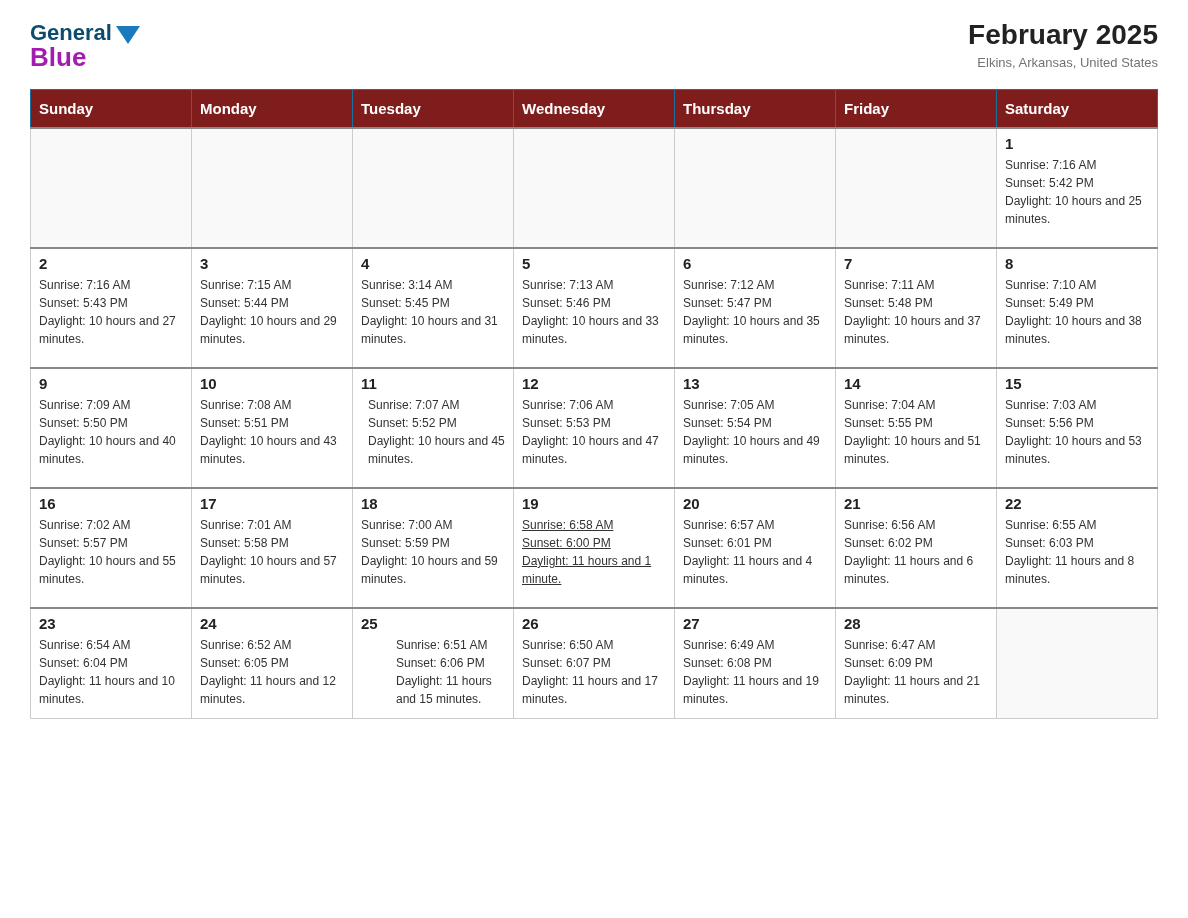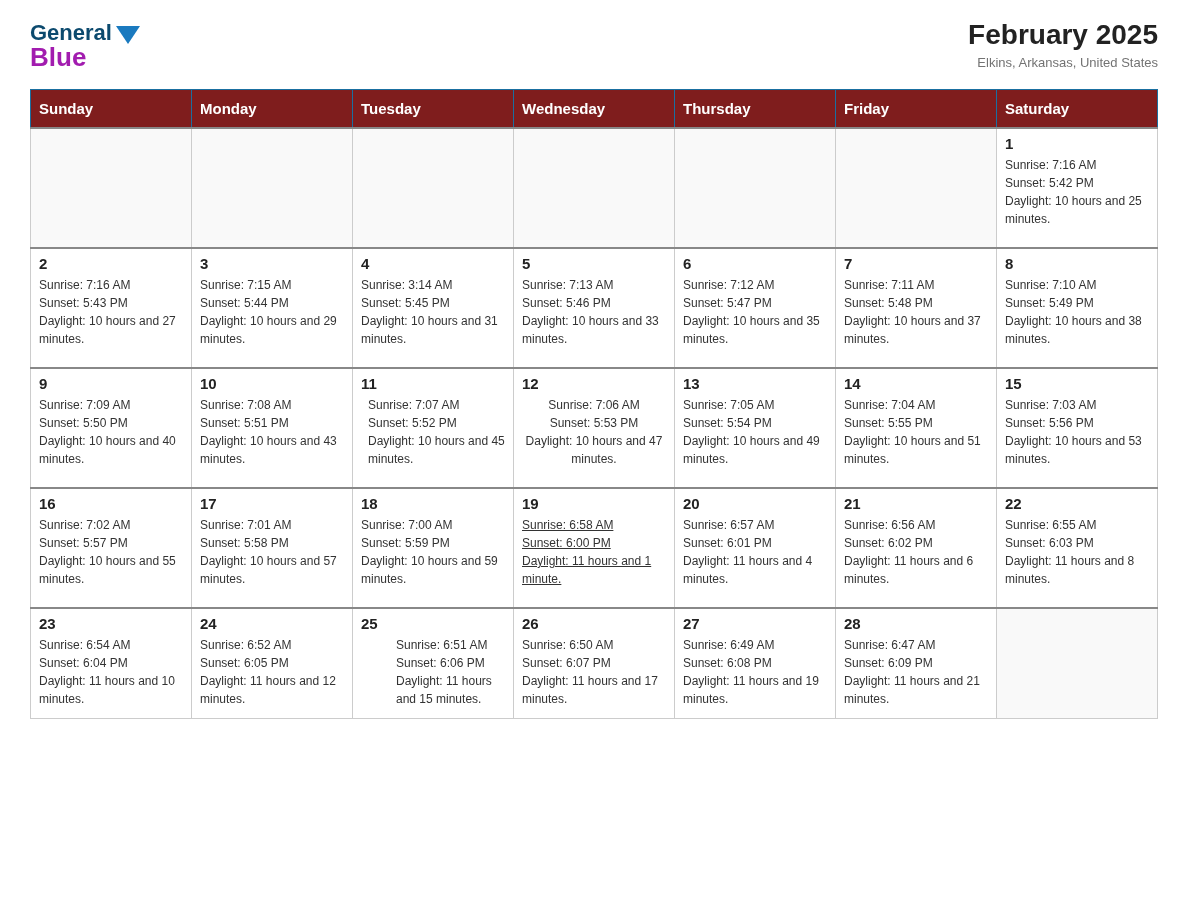--- a/index.html
+++ b/index.html
@@ -204,21 +204,21 @@
 Daylight: 10 hours and 43 minutes.</div>
         </td>
         <td>
           <span class="day-number">11</span>
           <div class="day-info" style="white-space: pre-line; margin-left: 7px;">Sunrise: 7:07 AM
 Sunset: 5:52 PM
 Daylight: 10 hours and 45 minutes.</div>
         </td>
         <td>
           <span class="day-number">12</span>
-          <div class="day-info" style="white-space: pre-line; text-align: center;">Sunrise: 7:06 AM
+          <div class="day-info" style="white-space: pre-line;">Sunrise: 7:06 AM
 Sunset: 5:53 PM
 Daylight: 10 hours and 47 minutes.</div>
         </td>
         <td>
           <span class="day-number">13</span>
           <div class="day-info" style="white-space: pre-line;">Sunrise: 7:05 AM
 Sunset: 5:54 PM
 Daylight: 10 hours and 49 minutes.</div>
         </td>
         <td>

